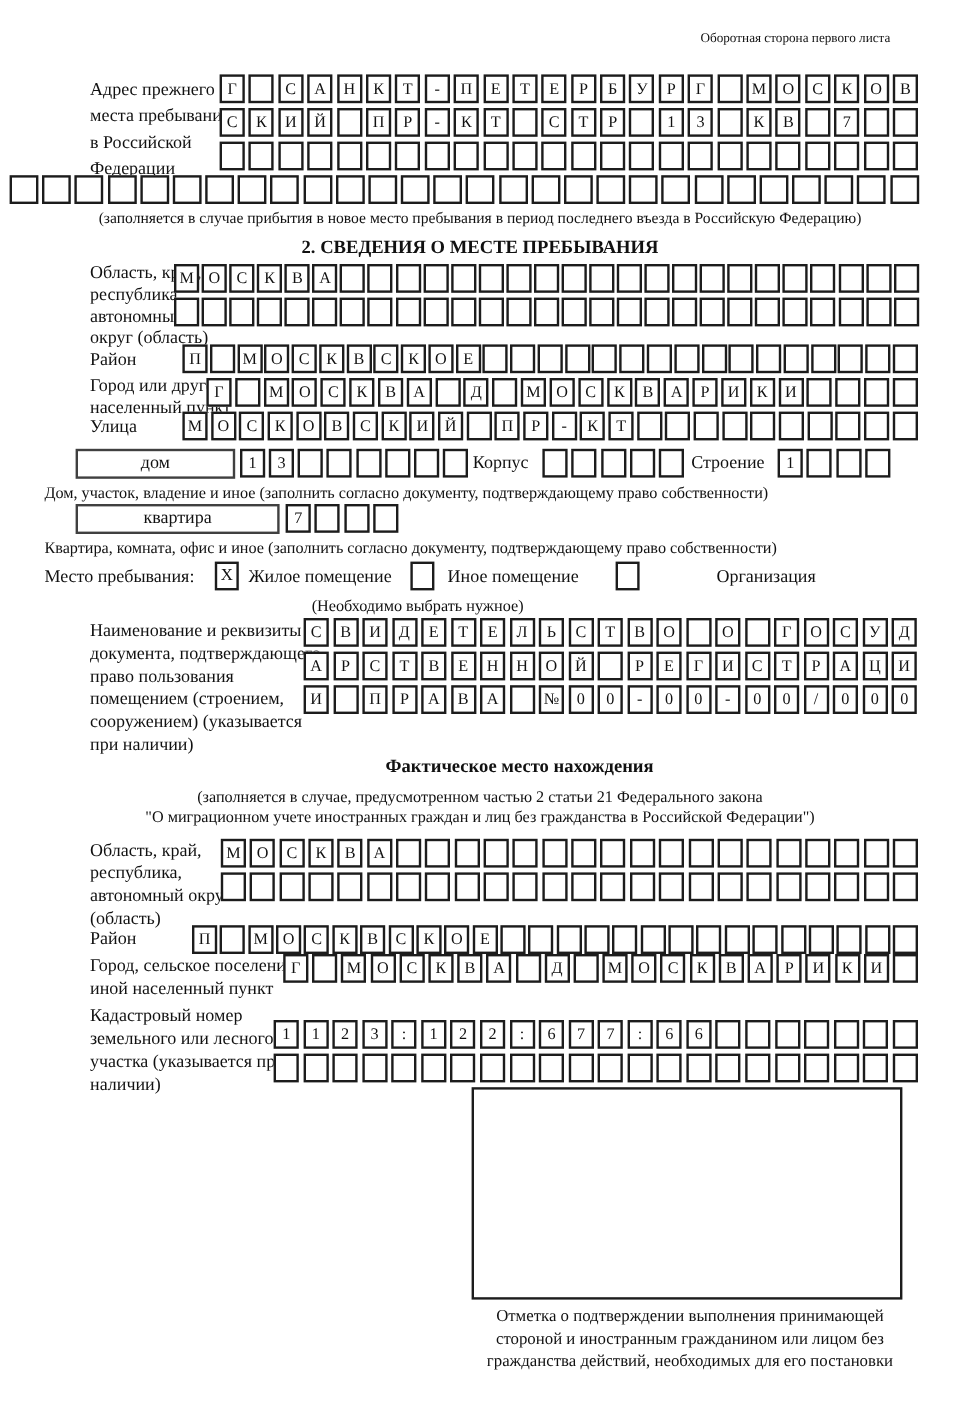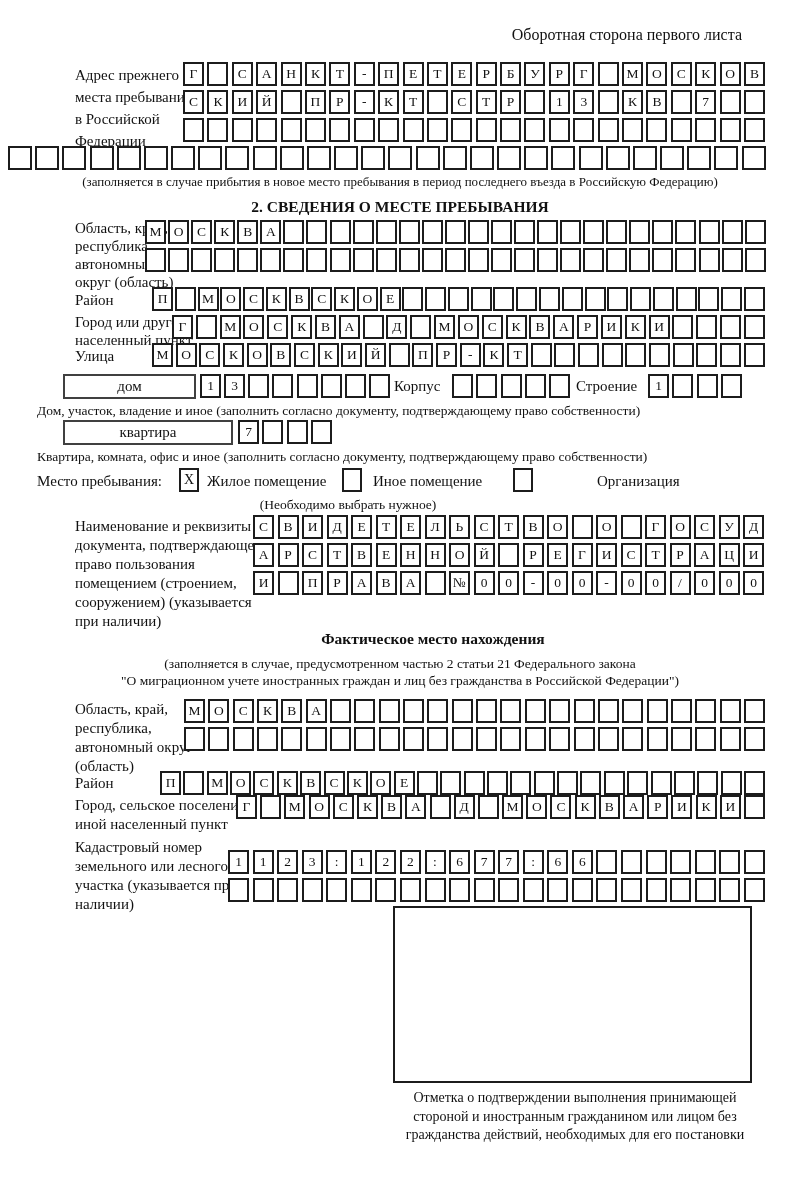--- a/index.html
+++ b/index.html
@@ -31,21 +31,21 @@
     display:flex;align-items:center;justify-content:center;font-size:14px;
   }
   .stampbox{box-sizing:border-box;border:2px solid #1c1c1c;background:#fff;}
   .cap{font-size:14px;line-height:18.5px;text-align:center;}
 </style>
 </head>
 <body>
 
 <div id="page">
 
-  <div class="abs" style="top:26px;right:58px;font-size:16px;">Оборотная сторона первого листа</div>
+  <div class="abs" style="top:26px;right:58px;font-size:11px;">Оборотная сторона первого листа</div>
 
   <div class="abs lbl lh22" style="left:75px;top:64px;width:125px;">Адрес прежнего места пребывания в Российской Федерации</div>
   <div class="abs cellrow" style="left:183px;top:62px;width:582px;">
       <span class="cell">Г</span>
       <span class="cell"></span>
       <span class="cell">С</span>
       <span class="cell">А</span>
       <span class="cell">Н</span>
       <span class="cell">К</span>
       <span class="cell">Т</span>

